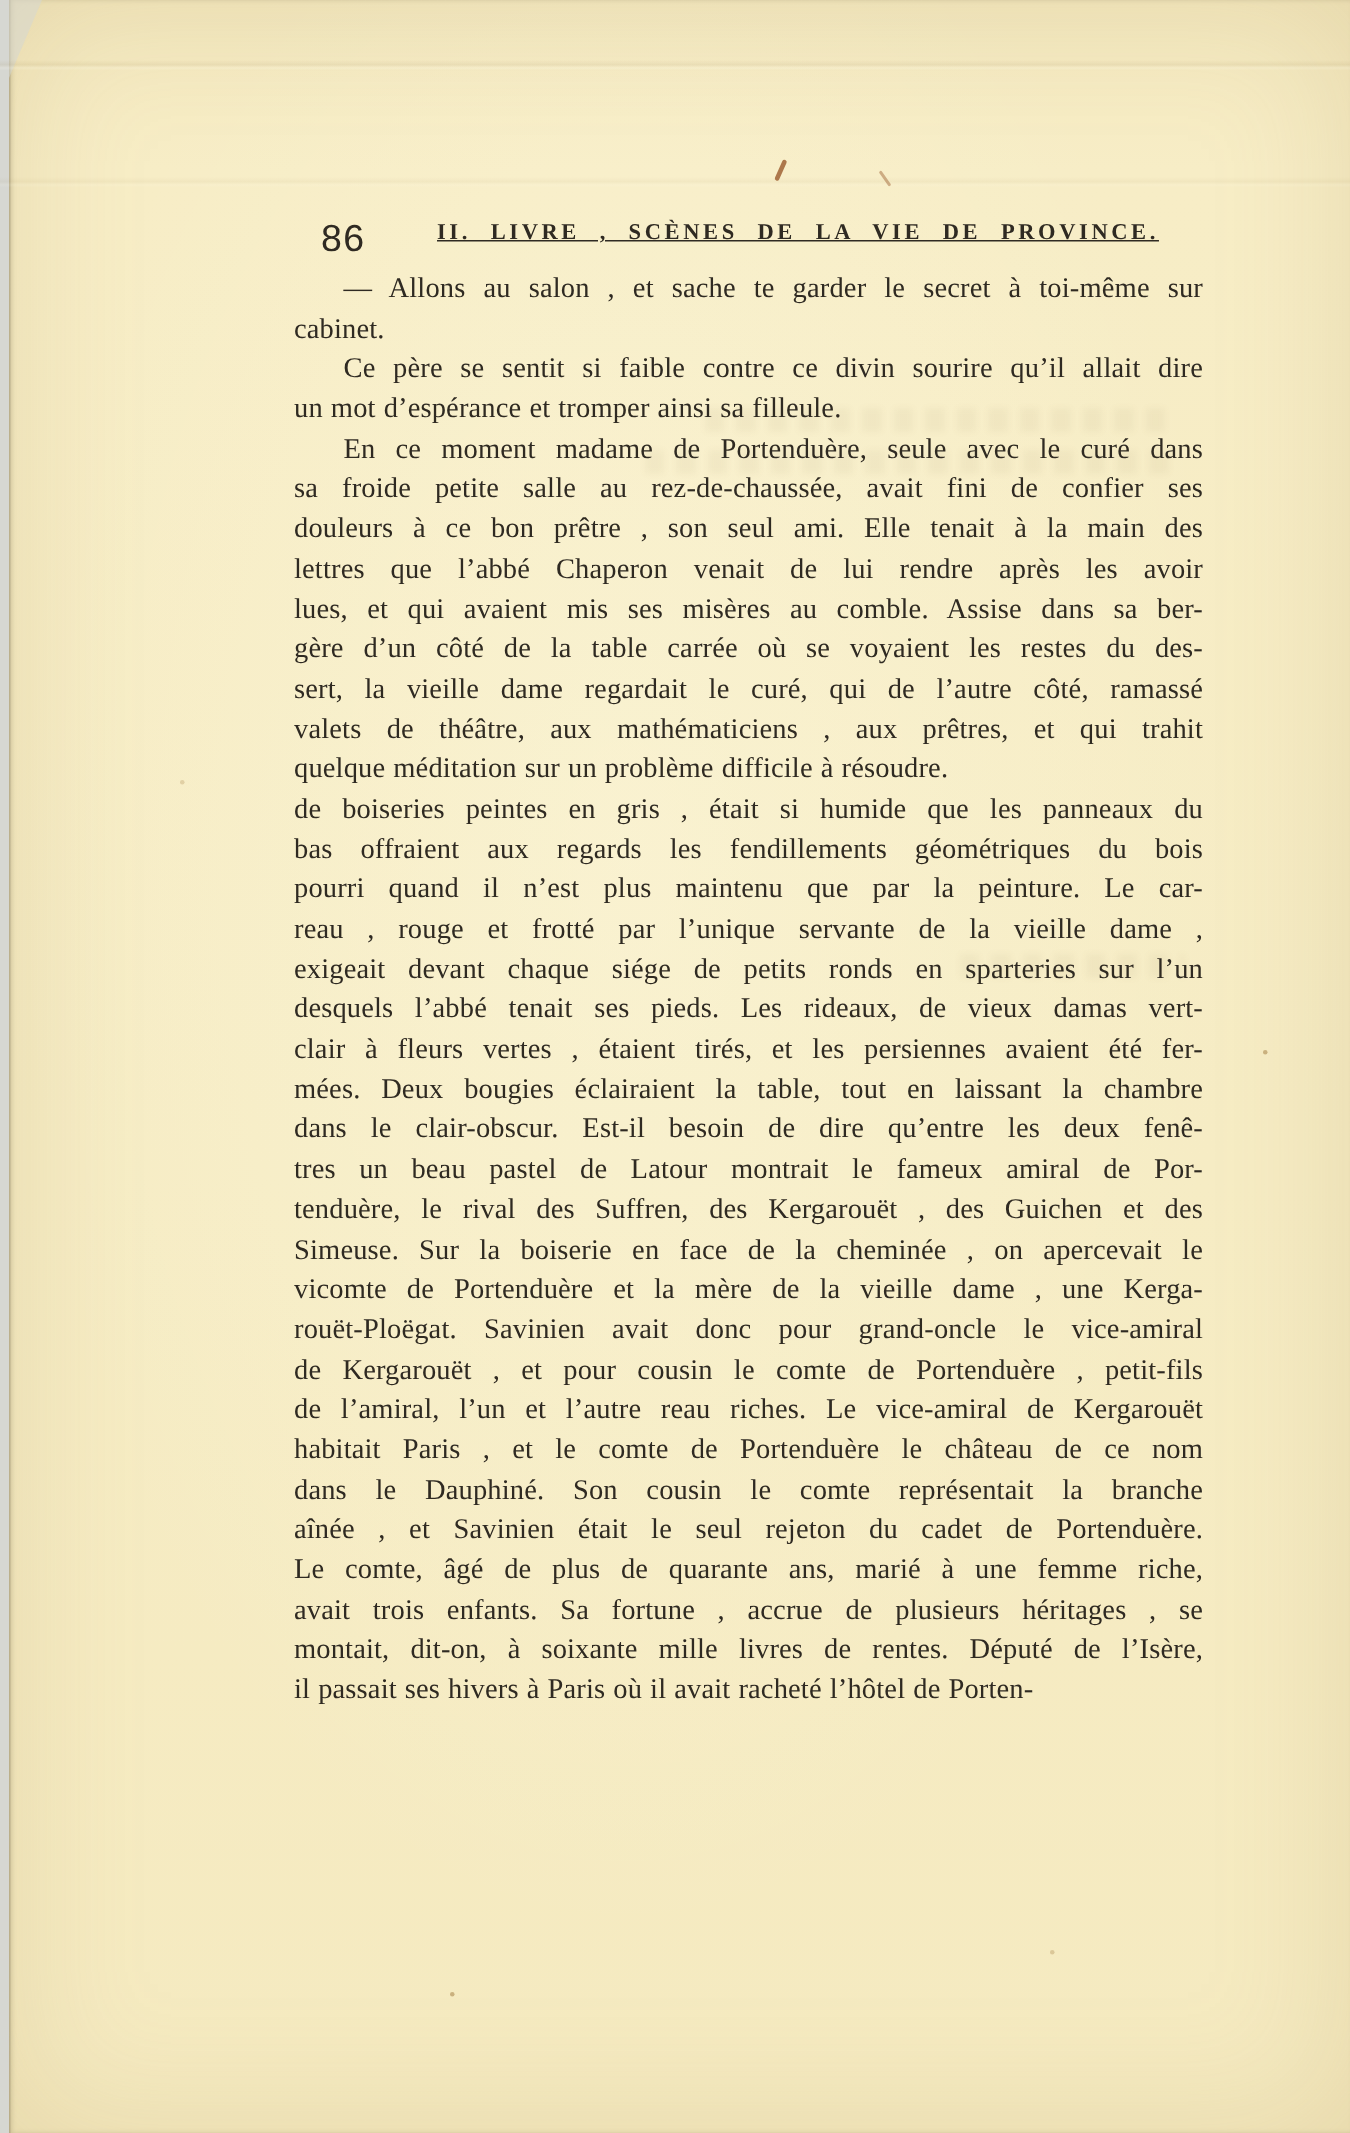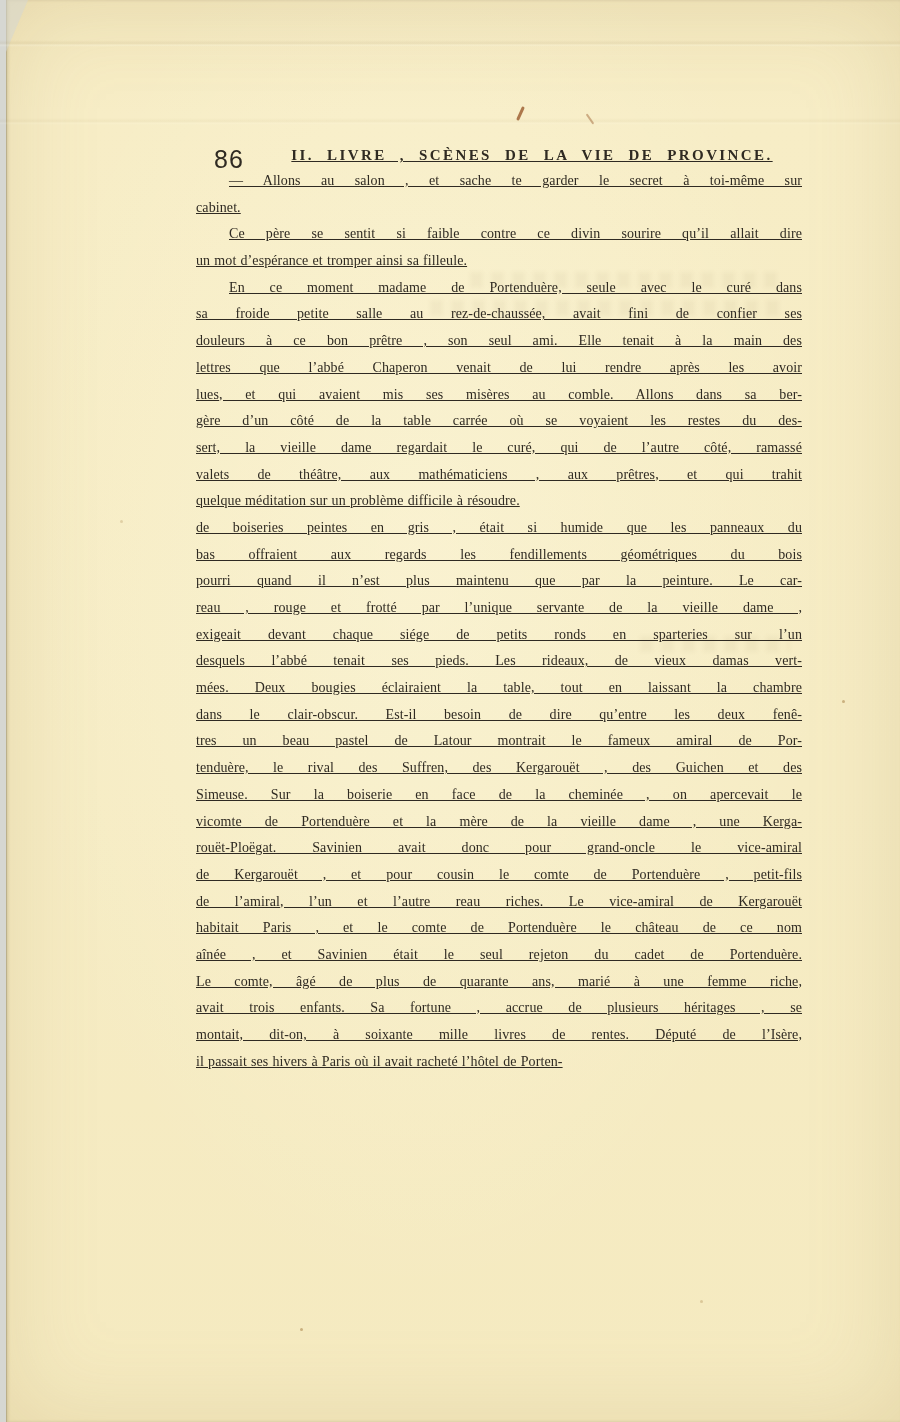--- a/index.html
+++ b/index.html
@@ -58,24 +58,23 @@
     font-size: 25px; letter-spacing: 1px;
     font-family: Liberation Sans, sans-serif;
   }
   #running-title {
     position: absolute; left: 60px; top: 3px; width: 540px;
     text-align: center;
     font-size: 15px; font-weight: bold;
     letter-spacing: 2.4px; word-spacing: 7px; text-decoration: underline;
   }
   #text-block {
-    position: absolute; left: 196px; top: 168px; width: 606px;
+    position: absolute; left: 196px; top: 180px; width: 606px;
     color: var(--ink, #2f2a22);
-    font-size: 14px;
-    text-decoration: underline;
+    font-size: 19px;
   }
   .line {
     height: 26.7px; line-height: 26.7px;
     overflow: hidden;
     text-align: justify;
     text-align-last: justify;
     word-spacing: 0.5px;
     letter-spacing: 0.1px;
   }
   .line.last { text-align-last: left; }
@@ -110,40 +109,42 @@
 
   <div id="text-block">
       <div class="line indent">— Allons au salon , et sache te garder le secret à toi-même sur</div>
       <div class="line last">cabinet.</div>
       <div class="line indent">Ce père se sentit si faible contre ce divin sourire qu’il allait dire</div>
       <div class="line last">un mot d’espérance et tromper ainsi sa filleule.</div>
       <div class="line indent">En ce moment madame de Portenduère, seule avec le curé dans</div>
       <div class="line">sa froide petite salle au rez-de-chaussée, avait fini de confier ses</div>
       <div class="line">douleurs à ce bon prêtre , son seul ami. Elle tenait à la main des</div>
       <div class="line">lettres que l’abbé Chaperon venait de lui rendre après les avoir</div>
-      <div class="line">lues, et qui avaient mis ses misères au comble. Allons dans sa ber-</div>
+      <div class="line">lues, et qui avaient mis ses misères au comble. Assise dans sa ber-</div>
       <div class="line">gère d’un côté de la table carrée où se voyaient les restes du des-</div>
       <div class="line">sert, la vieille dame regardait le curé, qui de l’autre côté, ramassé</div>
       <div class="line">valets de théâtre, aux mathématiciens , aux prêtres, et qui trahit</div>
       <div class="line last">quelque méditation sur un problème difficile à résoudre.</div>
       <div class="line">de boiseries peintes en gris , était si humide que les panneaux du</div>
       <div class="line">bas offraient aux regards les fendillements géométriques du bois</div>
       <div class="line">pourri quand il n’est plus maintenu que par la peinture. Le car-</div>
       <div class="line">reau , rouge et frotté par l’unique servante de la vieille dame ,</div>
       <div class="line">exigeait devant chaque siége de petits ronds en sparteries sur l’un</div>
       <div class="line">desquels l’abbé tenait ses pieds. Les rideaux, de vieux damas vert-</div>
+      <div class="line">clair à fleurs vertes , étaient tirés, et les persiennes avaient été fer-</div>
       <div class="line">mées. Deux bougies éclairaient la table, tout en laissant la chambre</div>
       <div class="line">dans le clair-obscur. Est-il besoin de dire qu’entre les deux fenê-</div>
       <div class="line">tres un beau pastel de Latour montrait le fameux amiral de Por-</div>
       <div class="line">tenduère, le rival des Suffren, des Kergarouët , des Guichen et des</div>
       <div class="line">Simeuse. Sur la boiserie en face de la cheminée , on apercevait le</div>
       <div class="line">vicomte de Portenduère et la mère de la vieille dame , une Kerga-</div>
       <div class="line">rouët-Ploëgat. Savinien avait donc pour grand-oncle le vice-amiral</div>
       <div class="line">de Kergarouët , et pour cousin le comte de Portenduère , petit-fils</div>
       <div class="line">de l’amiral, l’un et l’autre reau riches. Le vice-amiral de Kergarouët</div>
       <div class="line">habitait Paris , et le comte de Portenduère le château de ce nom</div>
+      <div class="line">dans le Dauphiné. Son cousin le comte représentait la branche</div>
       <div class="line">aînée , et Savinien était le seul rejeton du cadet de Portenduère.</div>
       <div class="line">Le comte, âgé de plus de quarante ans, marié à une femme riche,</div>
       <div class="line">avait trois enfants. Sa fortune , accrue de plusieurs héritages , se</div>
       <div class="line">montait, dit-on, à soixante mille livres de rentes. Député de l’Isère,</div>
       <div class="line last">il passait ses hivers à Paris où il avait racheté l’hôtel de Porten-</div>
     </div>
 </div>
 
 </body></html>

